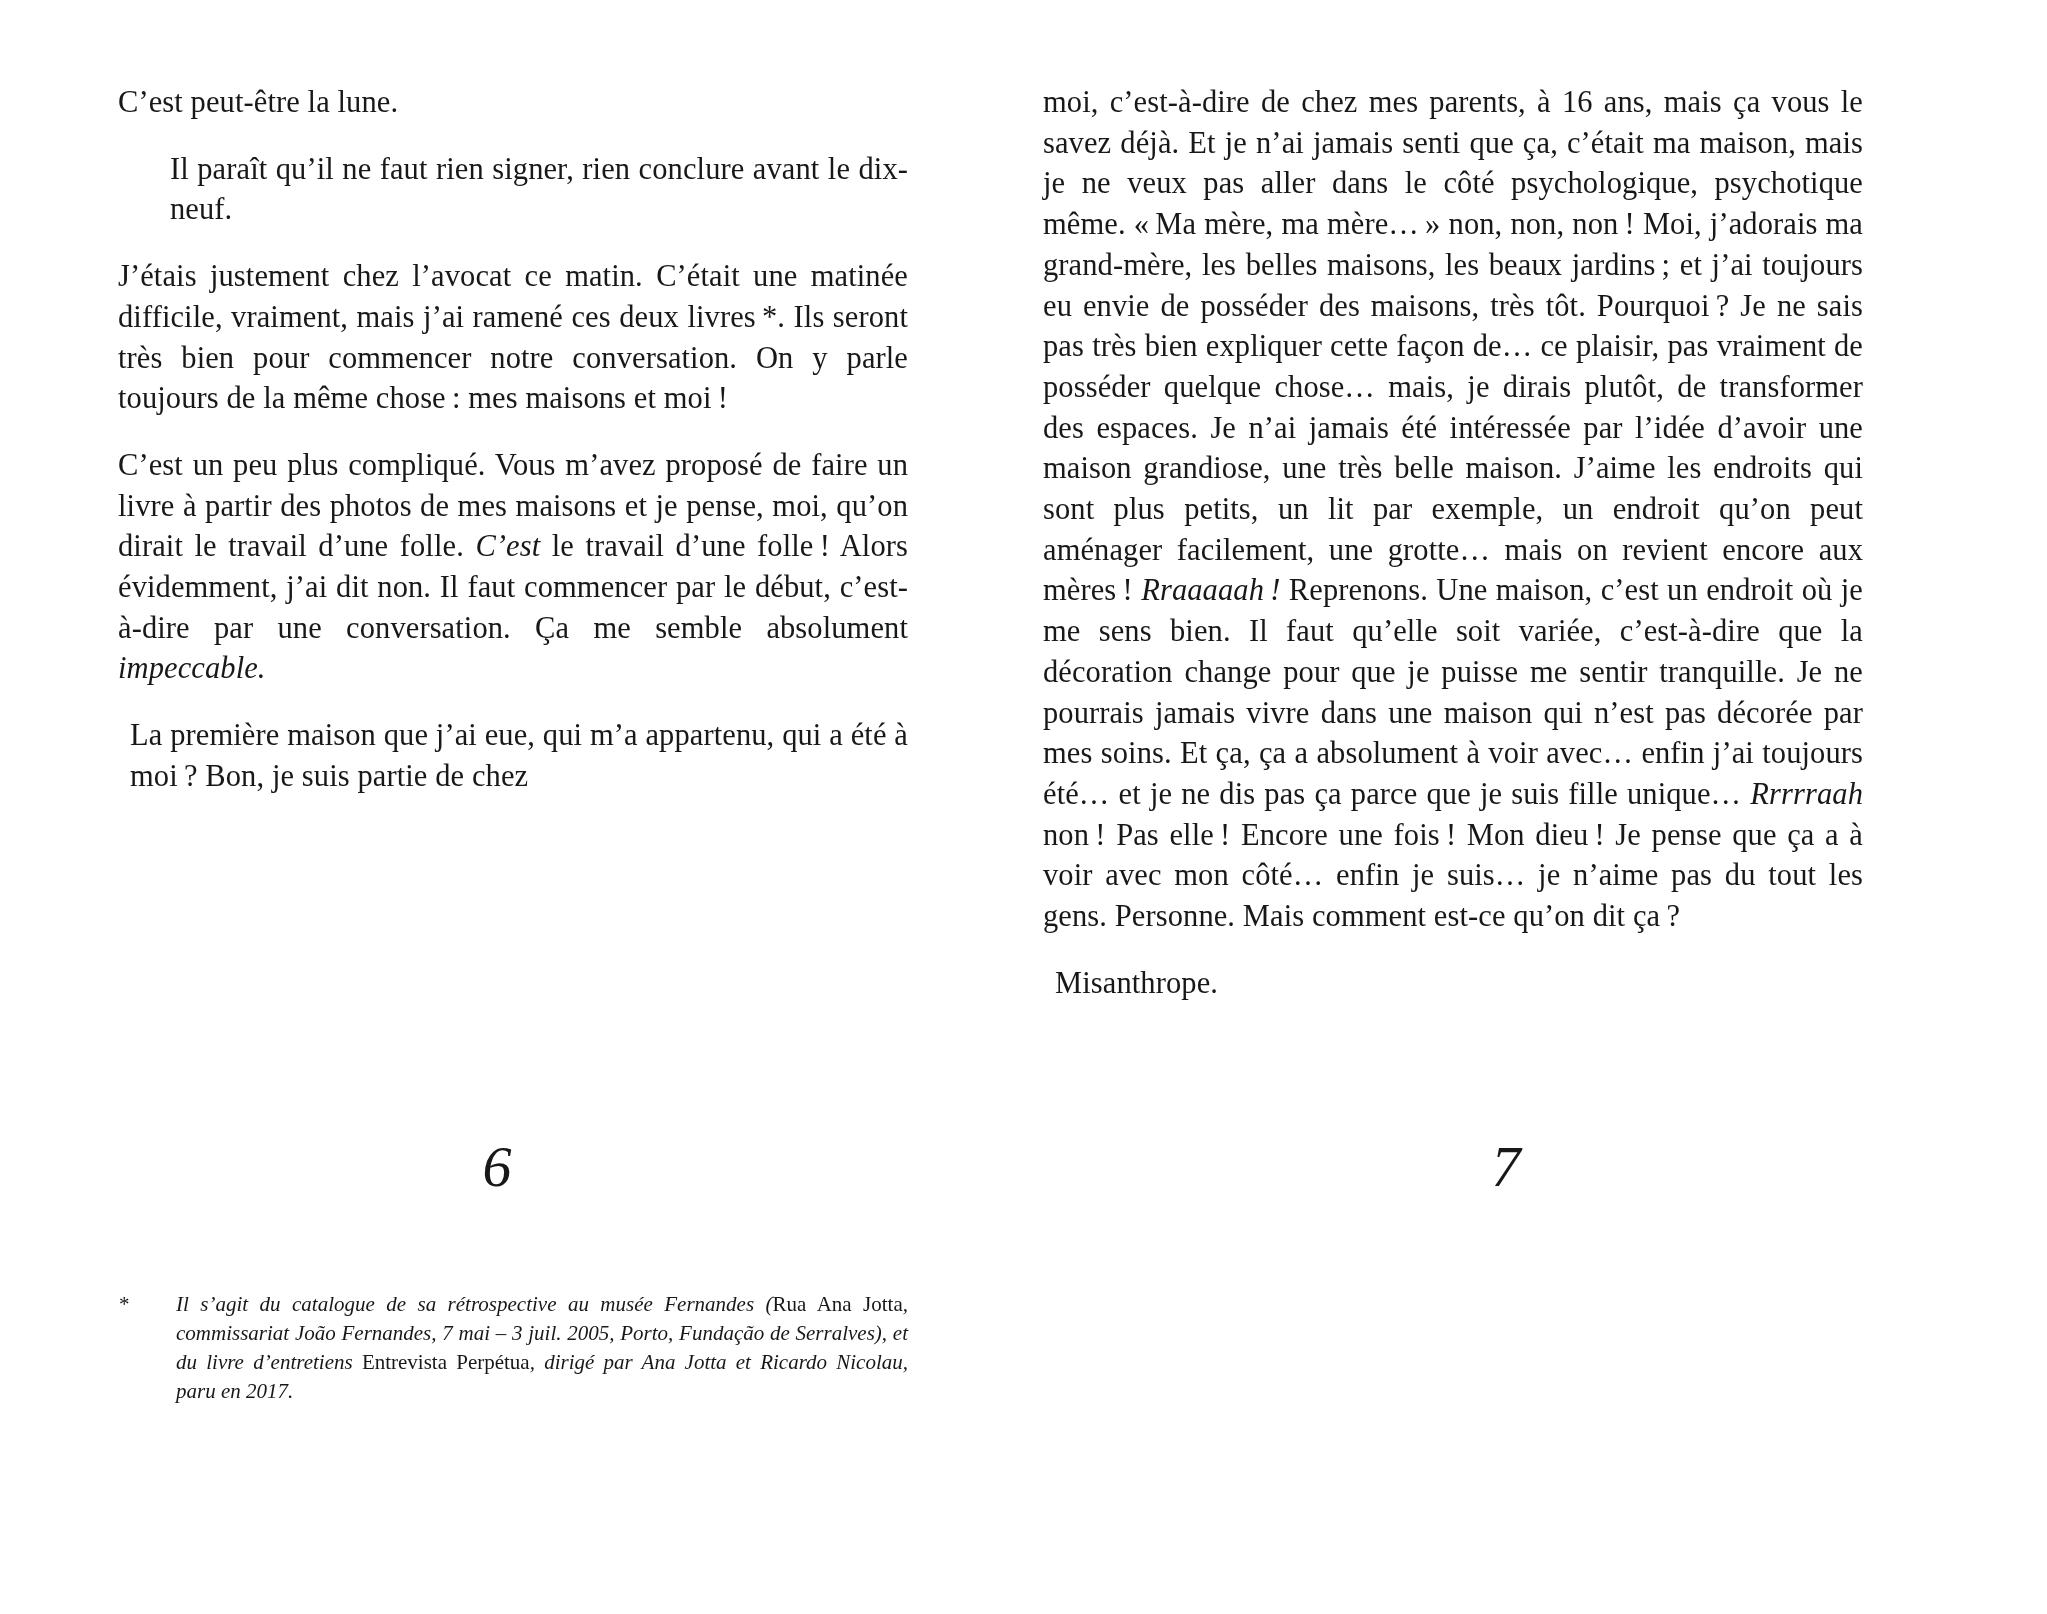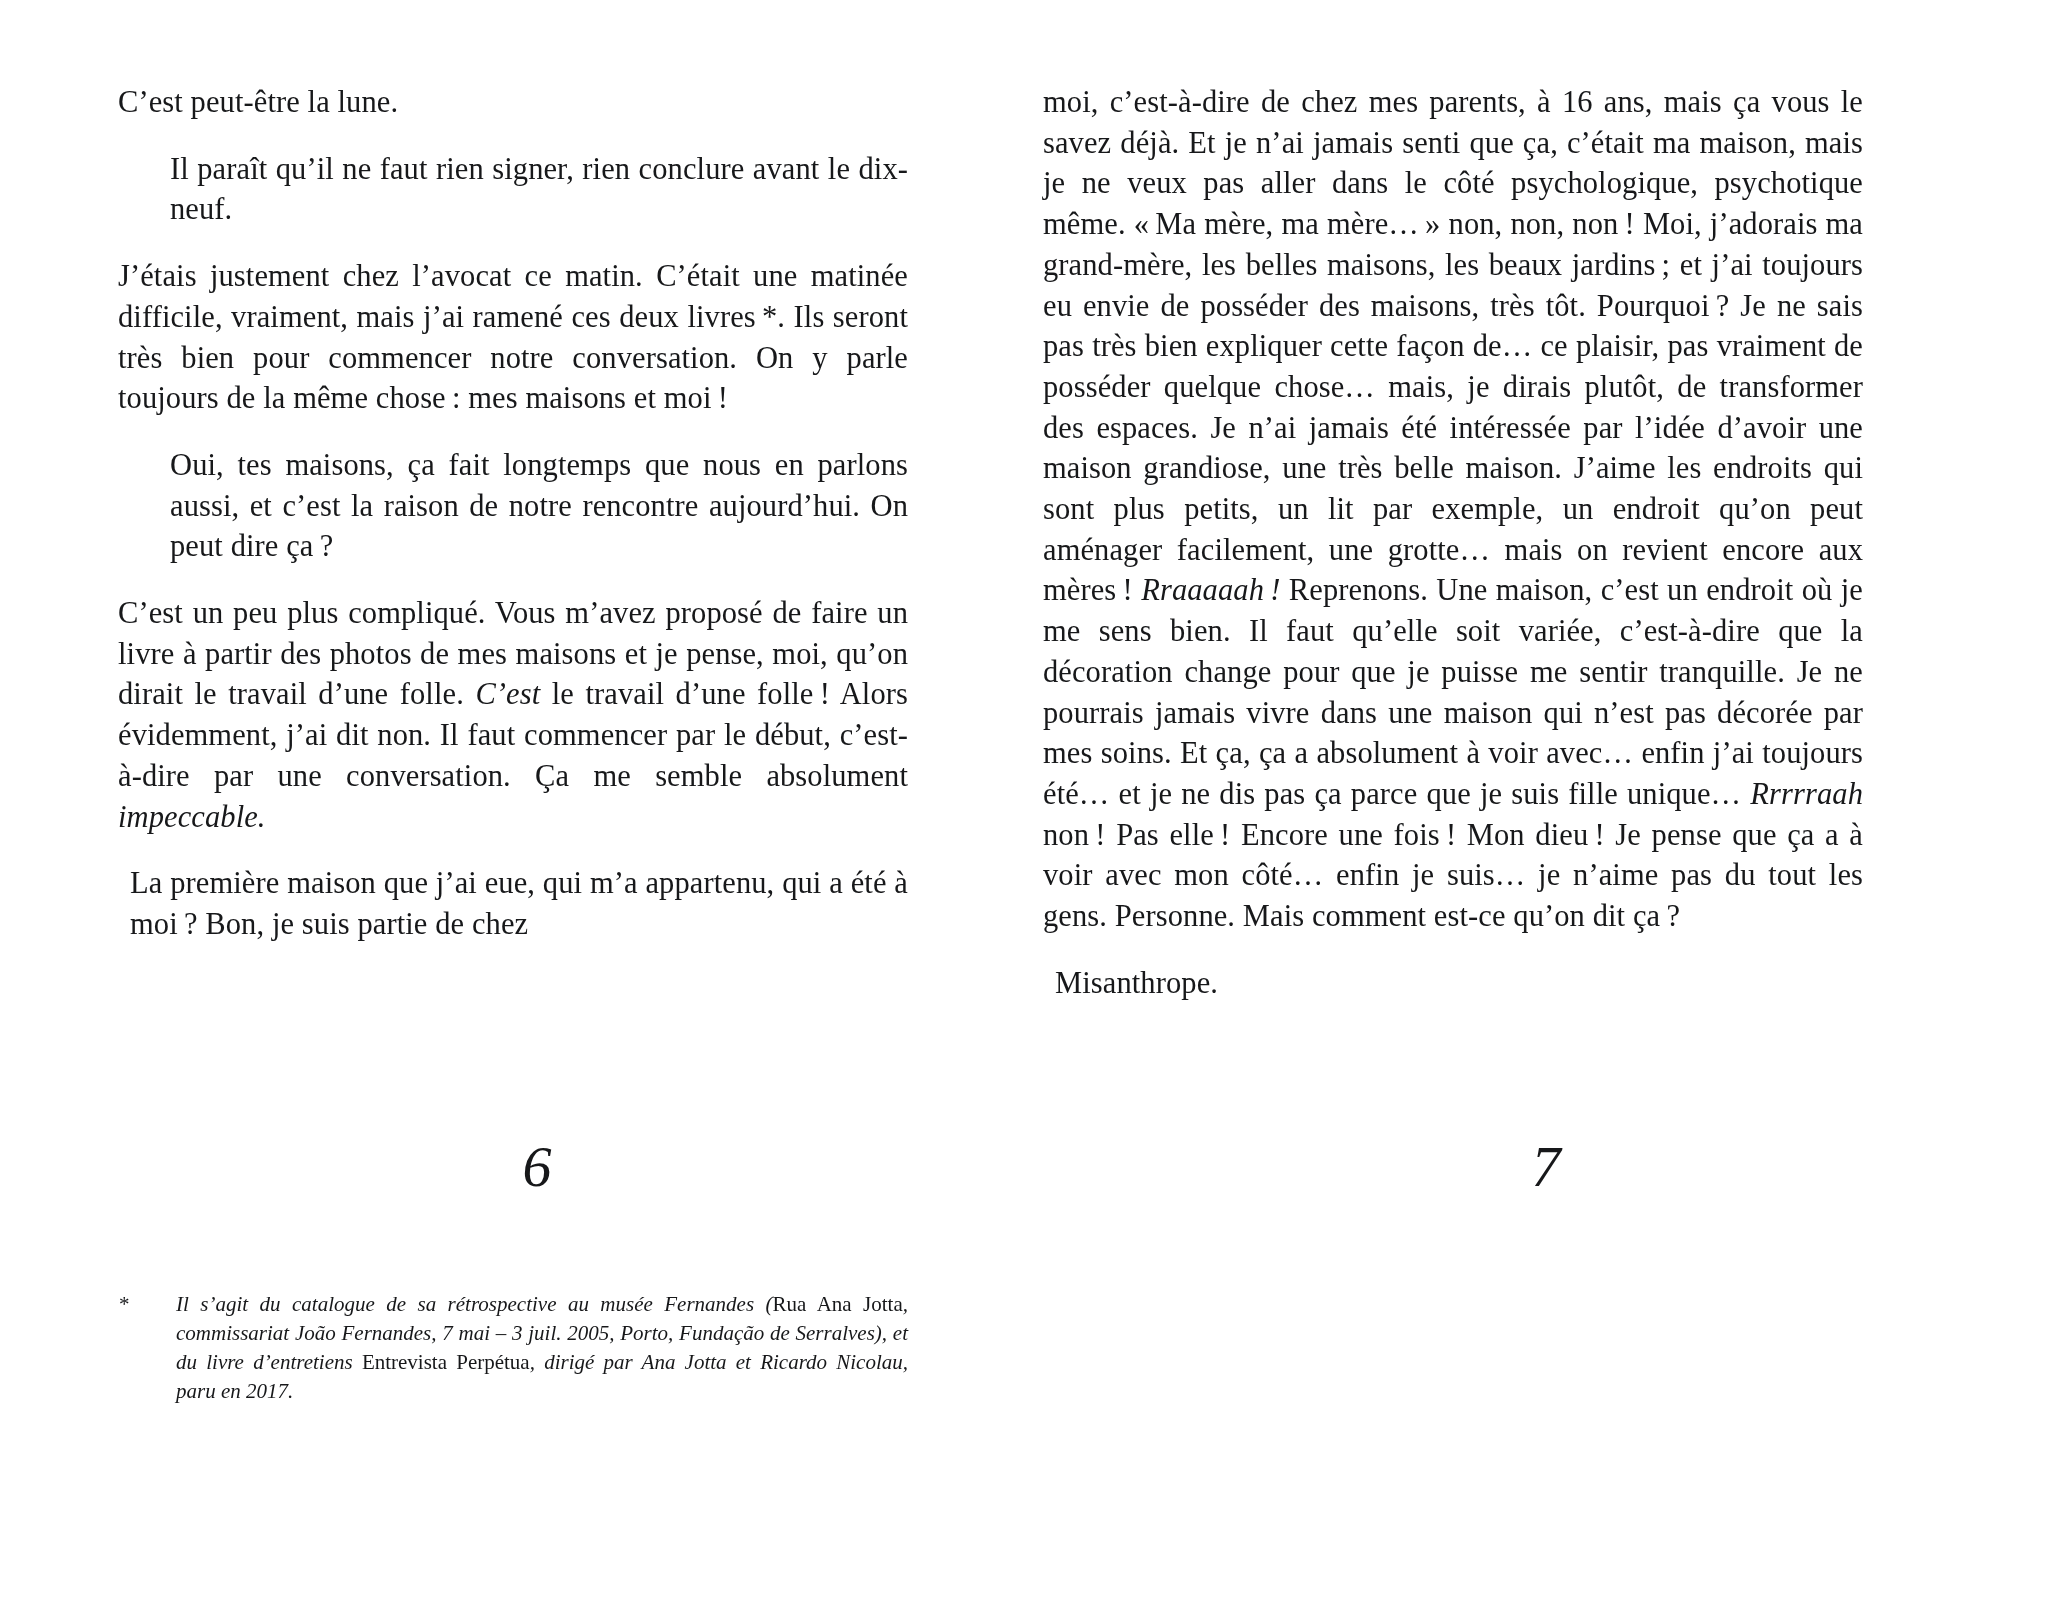--- a/index.html
+++ b/index.html
@@ -19,21 +19,20 @@
     width: 2047px;
     height: 1614px;
     display: flex;
     box-sizing: border-box;
   }
   .page {
     position: relative;
     width: 1023px;
     height: 1266px;
     box-sizing: border-box;
-    padding-left: 40px;
   }
   .page-left .column {
     position: absolute;
     left: 118px;
     top: 82px;
     width: 790px;
   }
   .page-right .column {
     position: absolute;
     left: 20px;
@@ -99,21 +98,20 @@
 
   <div class="page page-left">
     <div class="column">
 
       <p class="body-text">C’est peut-être la lune.</p>
 
       <p class="interview">Il paraît qu’il ne faut rien signer, rien conclure avant le dix-neuf.</p>
 
       <p class="body-text">J’étais justement chez l’avocat ce matin. C’était une matinée difficile, vraiment, mais j’ai ramené ces deux livres *. Ils seront très bien pour commencer notre conversation. On y parle toujours de la même chose : mes maisons et moi !</p>
 
-      <p class="interview">Oui, tes maisons, ça fait longtemps que nous en parlons aussi, et c’est la raison de notre rencontre aujourd’hui. On peut dire ça ?</p>
 
       <p class="body-text">C’est un peu plus compliqué. Vous m’avez proposé de faire un livre à partir des photos de mes maisons et je pense, moi, qu’on dirait le travail d’une folle. <em>C’est</em> le travail d’une folle ! Alors évidemment, j’ai dit non. Il faut commencer par le début, c’est-à-dire par une conversation. Ça me semble absolument <em>impeccable.</em></p>
 
 
       <p class="body-text">La première maison que j’ai eue, qui m’a appartenu, qui a été à moi ? Bon, je suis partie de chez</p>
     </div>
 
     <div class="footnote-wrap">
       <div class="footnote-mark">*</div>
       <div class="footnote-text"><span>Il s’agit du catalogue de sa rétrospective au musée Fernandes (</span><span class="roman">Rua Ana Jotta</span><span>, commissariat João Fernandes, 7 mai – 3 juil. 2005, Porto, Fundação de Serralves), et du livre d’entretiens </span><span class="roman">Entrevista Perpétua</span><span>, dirigé par Ana Jotta et Ricardo Nicolau, paru en 2017.</span></div>

